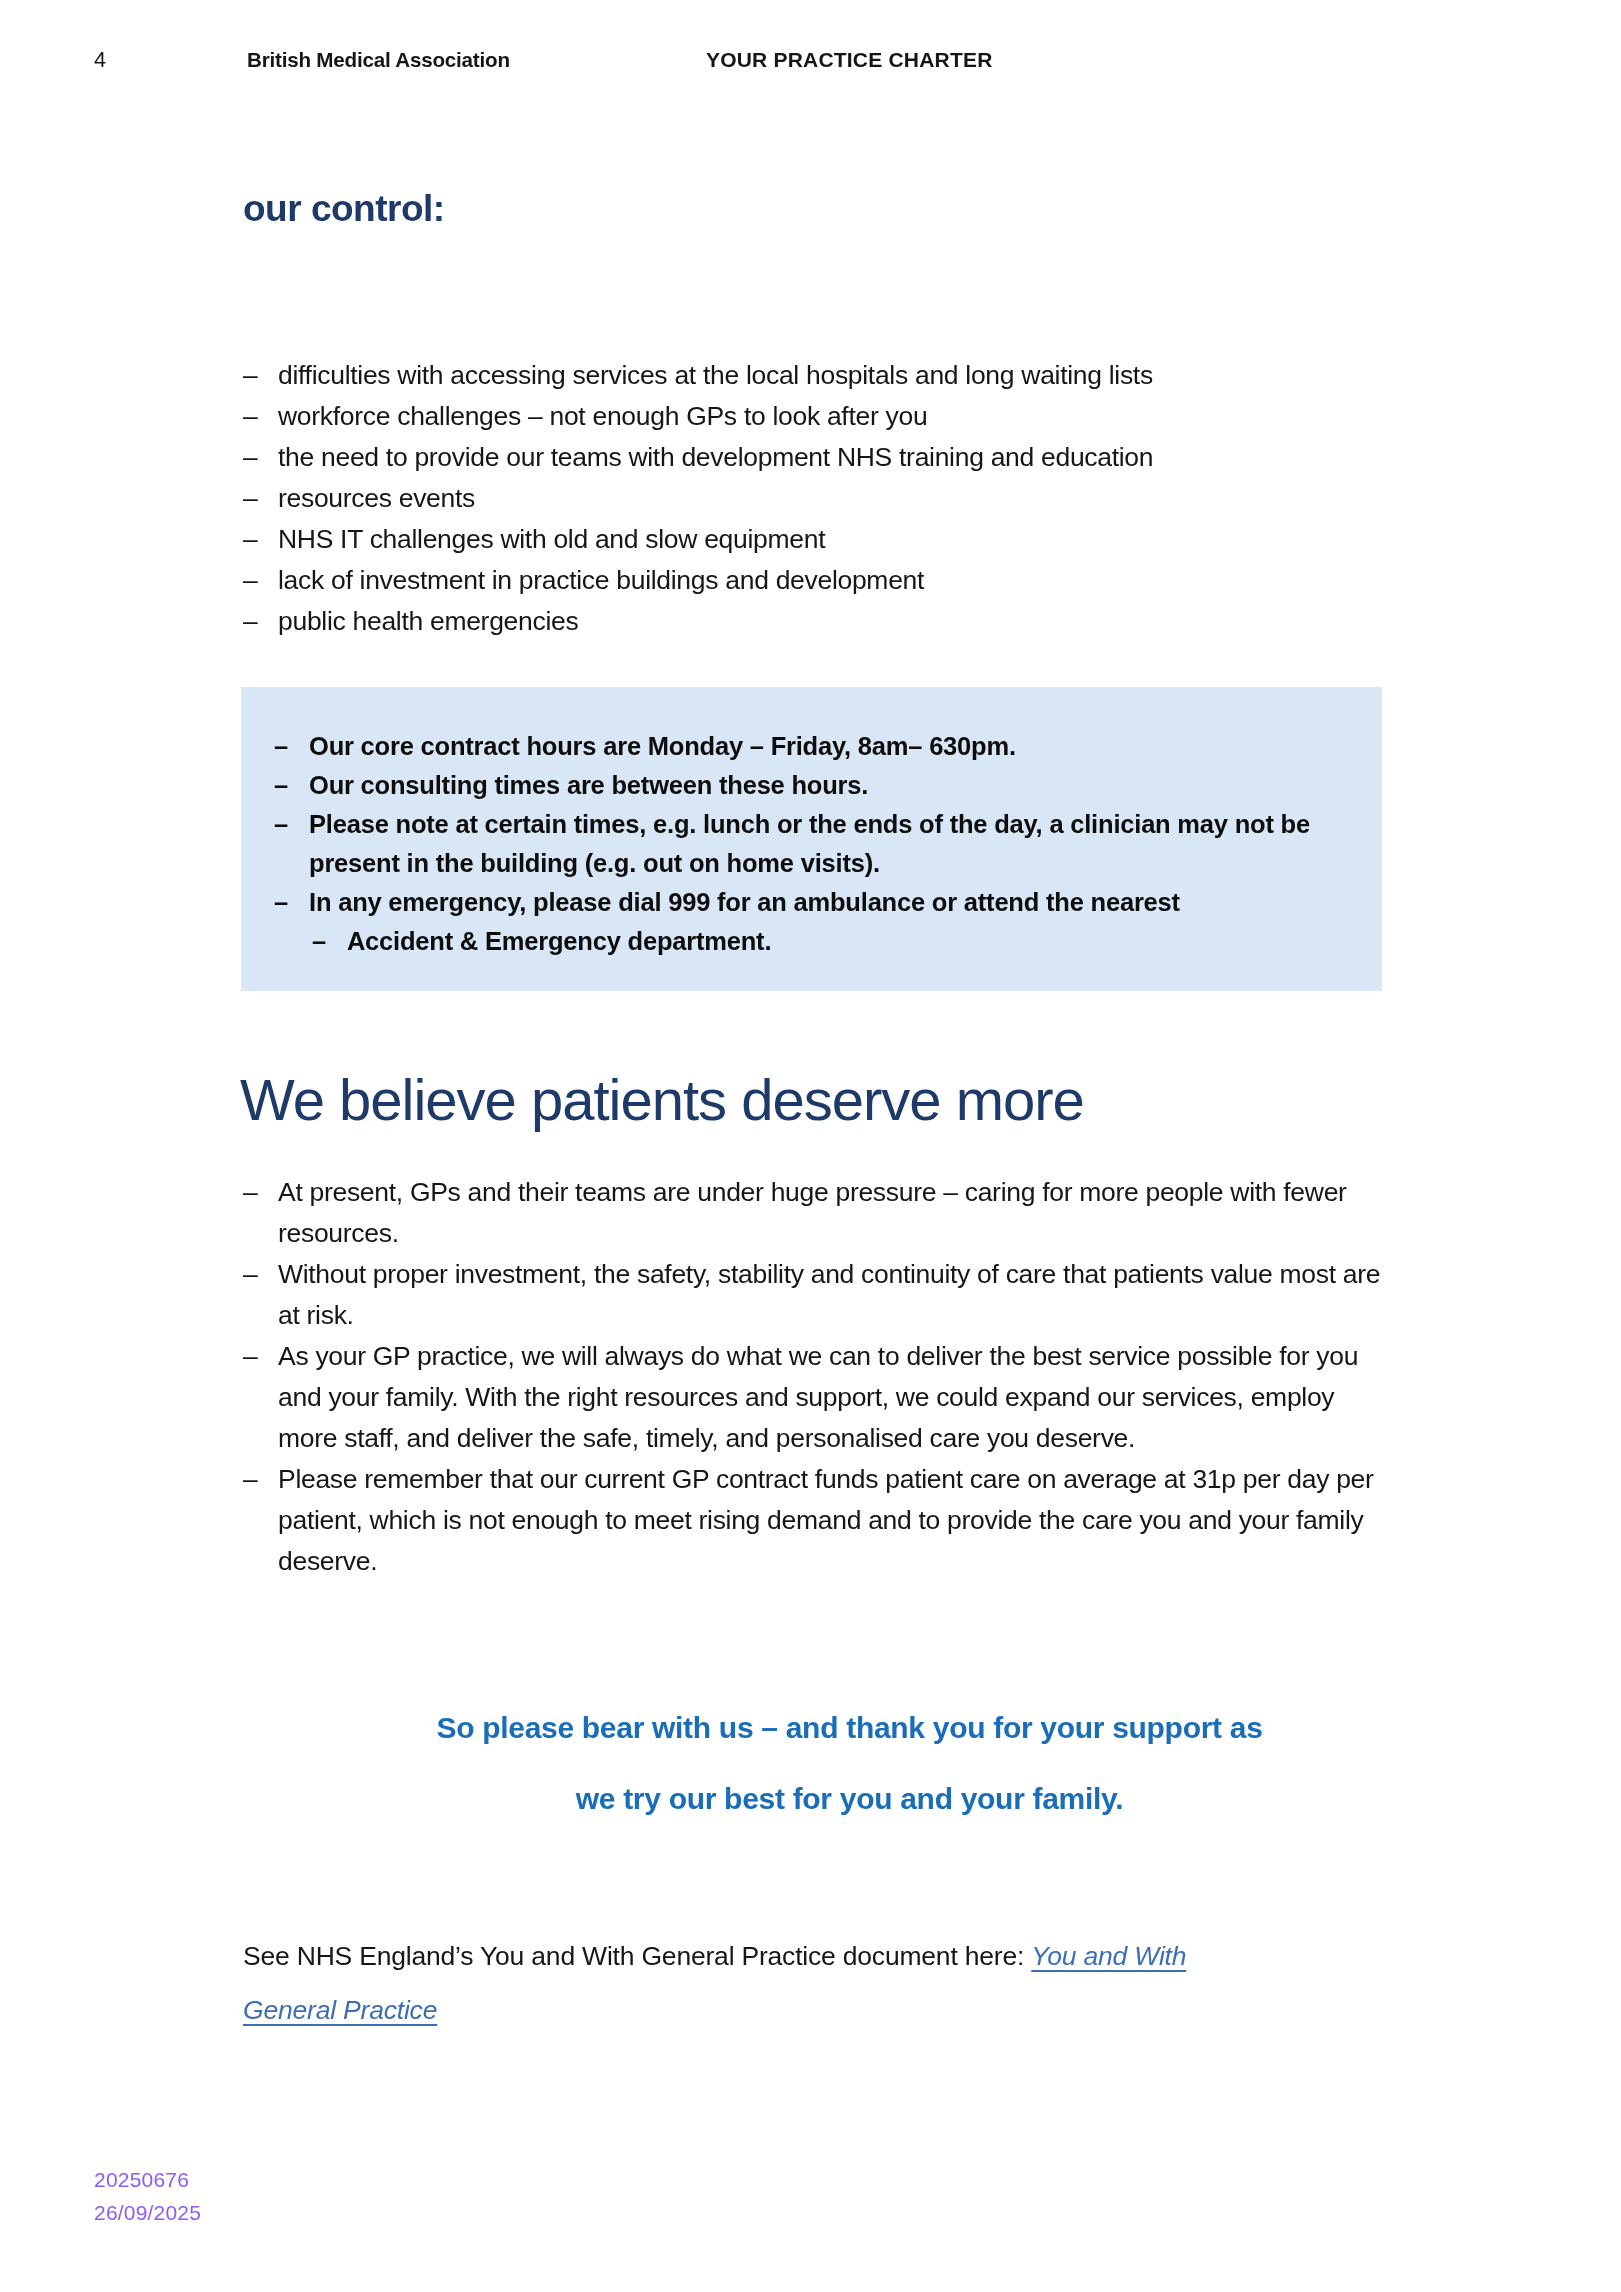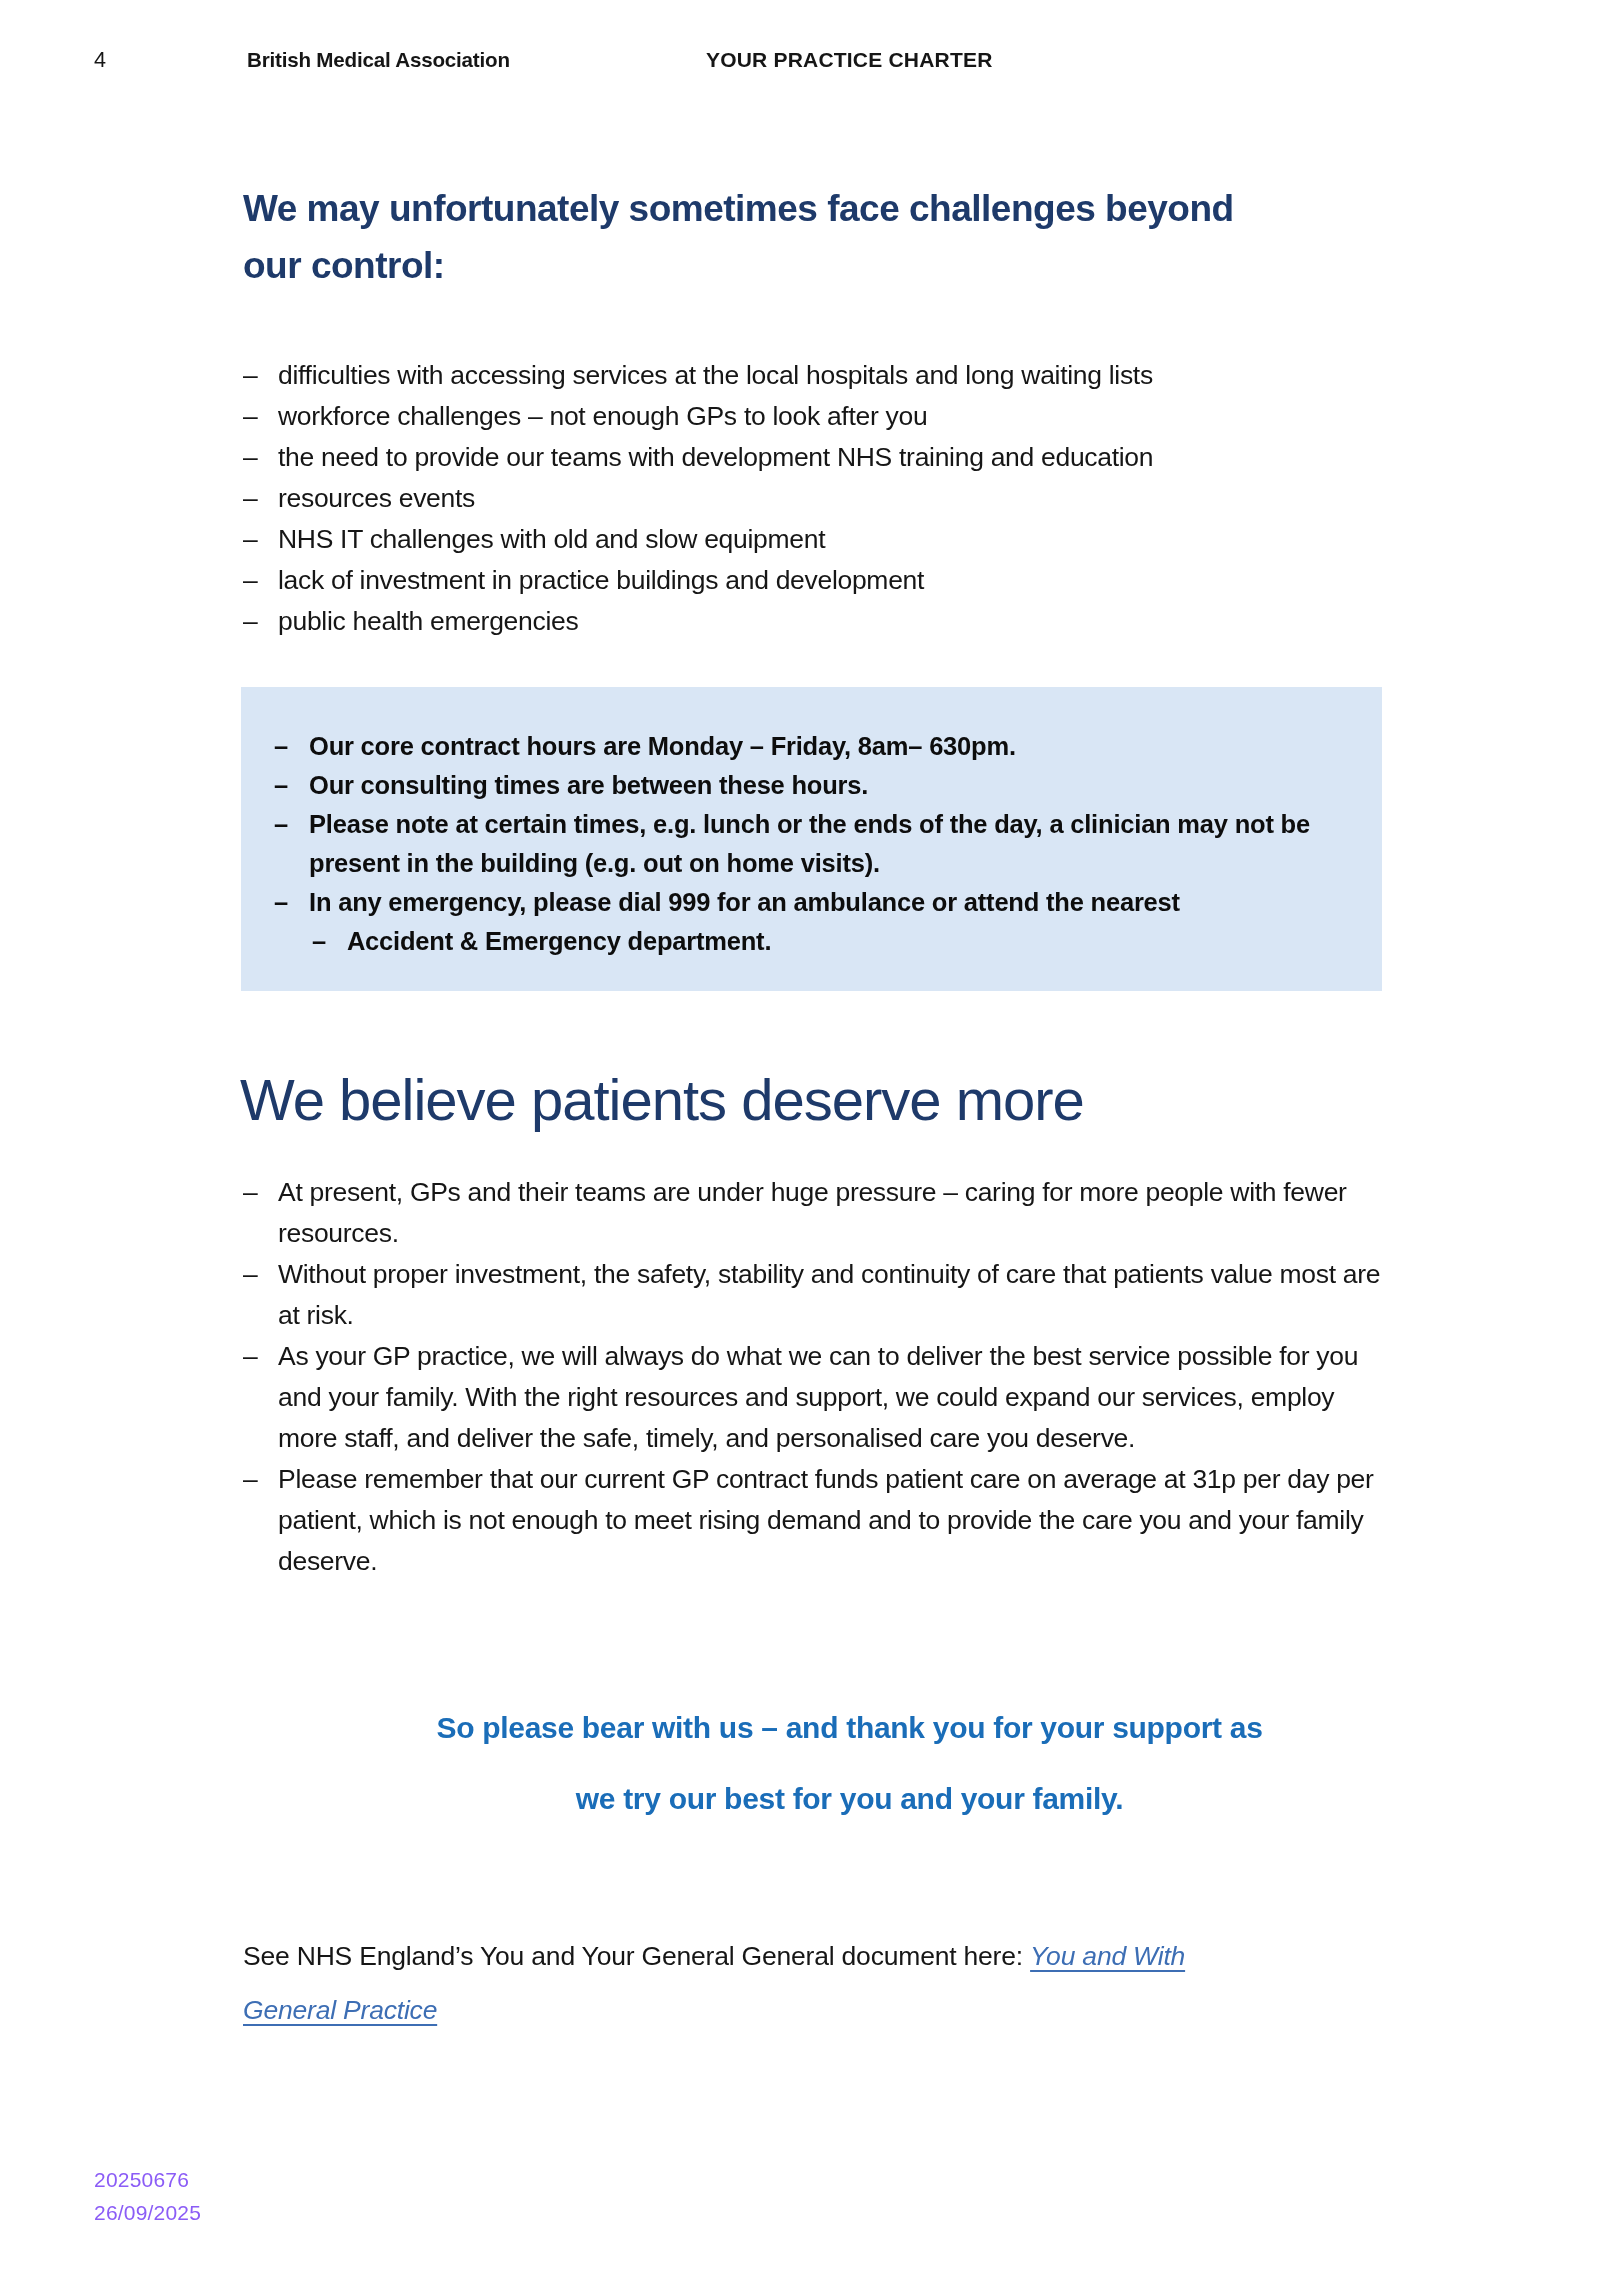--- a/index.html
+++ b/index.html
@@ -87,21 +87,20 @@
 
 <div class="page">
 
   <div class="runhead">
     <span class="page-num">4</span>
     <span class="org-name">British Medical Association</span>
     <span class="doc-title">YOUR PRACTICE CHARTER</span>
   </div>
 
   <div class="h-challenges">
-    <div>We may unfortunately sometimes face challenges beyond</div>
     <div>our control:</div>
   </div>
 
   <ul class="dash-list body-list list-challenges">
       <li>
         <span class="dash">–</span>
         <span class="li-body"><span class="li-text">difficulties with accessing services at the local hospitals and long waiting lists</span></span>
       </li>
       <li>
         <span class="dash">–</span>
@@ -174,21 +173,21 @@
         <span class="dash">–</span>
         <span class="li-body"><span class="li-text">Please remember that our current GP contract funds patient care on average at 31p per day per patient, which is not enough to meet rising demand and to provide the care you and your family deserve.</span></span>
       </li>
     </ul>
 
   <div class="h-thanks">
     <div class="t-line">So please bear with us – and thank you for your support as</div>
     <div class="t-line">we try our best for you and your family.</div>
   </div>
 
-  <p class="link-para"><span>See NHS England’s You and Your General General document here: </span><a href="#"><span>You and With</span><br><span>General Practice</span></a></p>
+  <p class="link-para"><span>See NHS England’s You and With General Practice document here: </span><a href="#"><span>You and With</span><br><span>General Practice</span></a></p>
 
   <div class="pagefoot">
     <div>20250676</div>
     <div>26/09/2025</div>
   </div>
 
 </div>
 
 
 </body></html>

